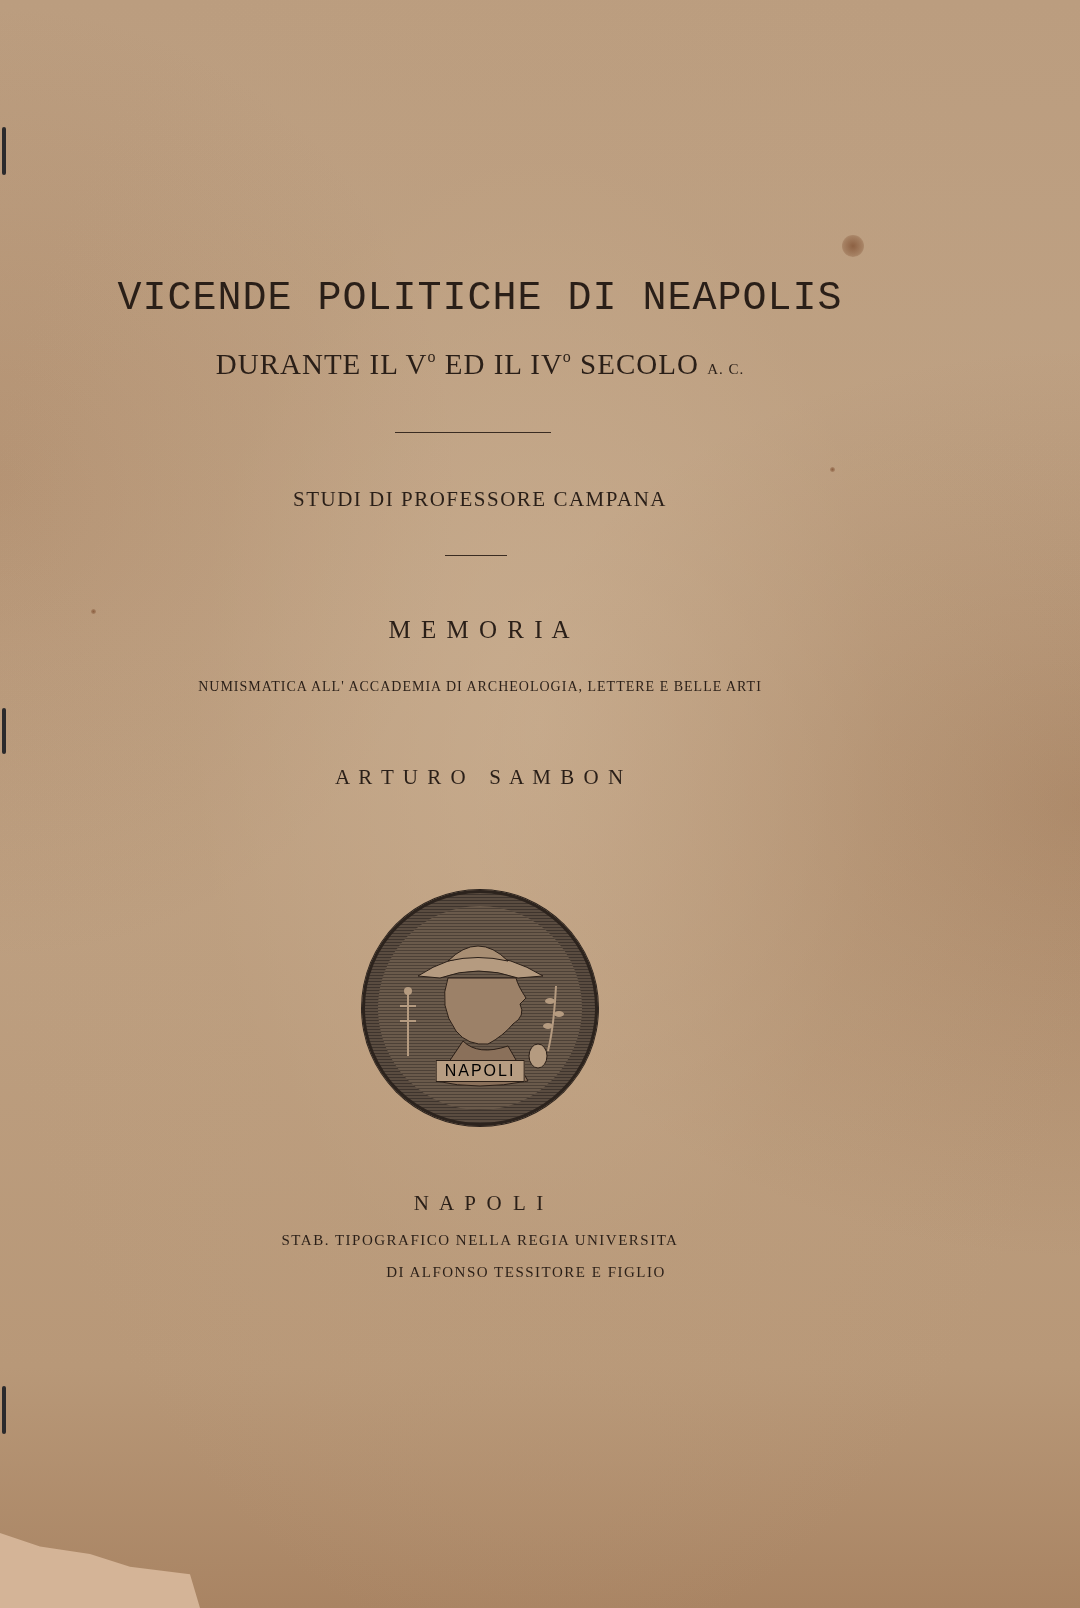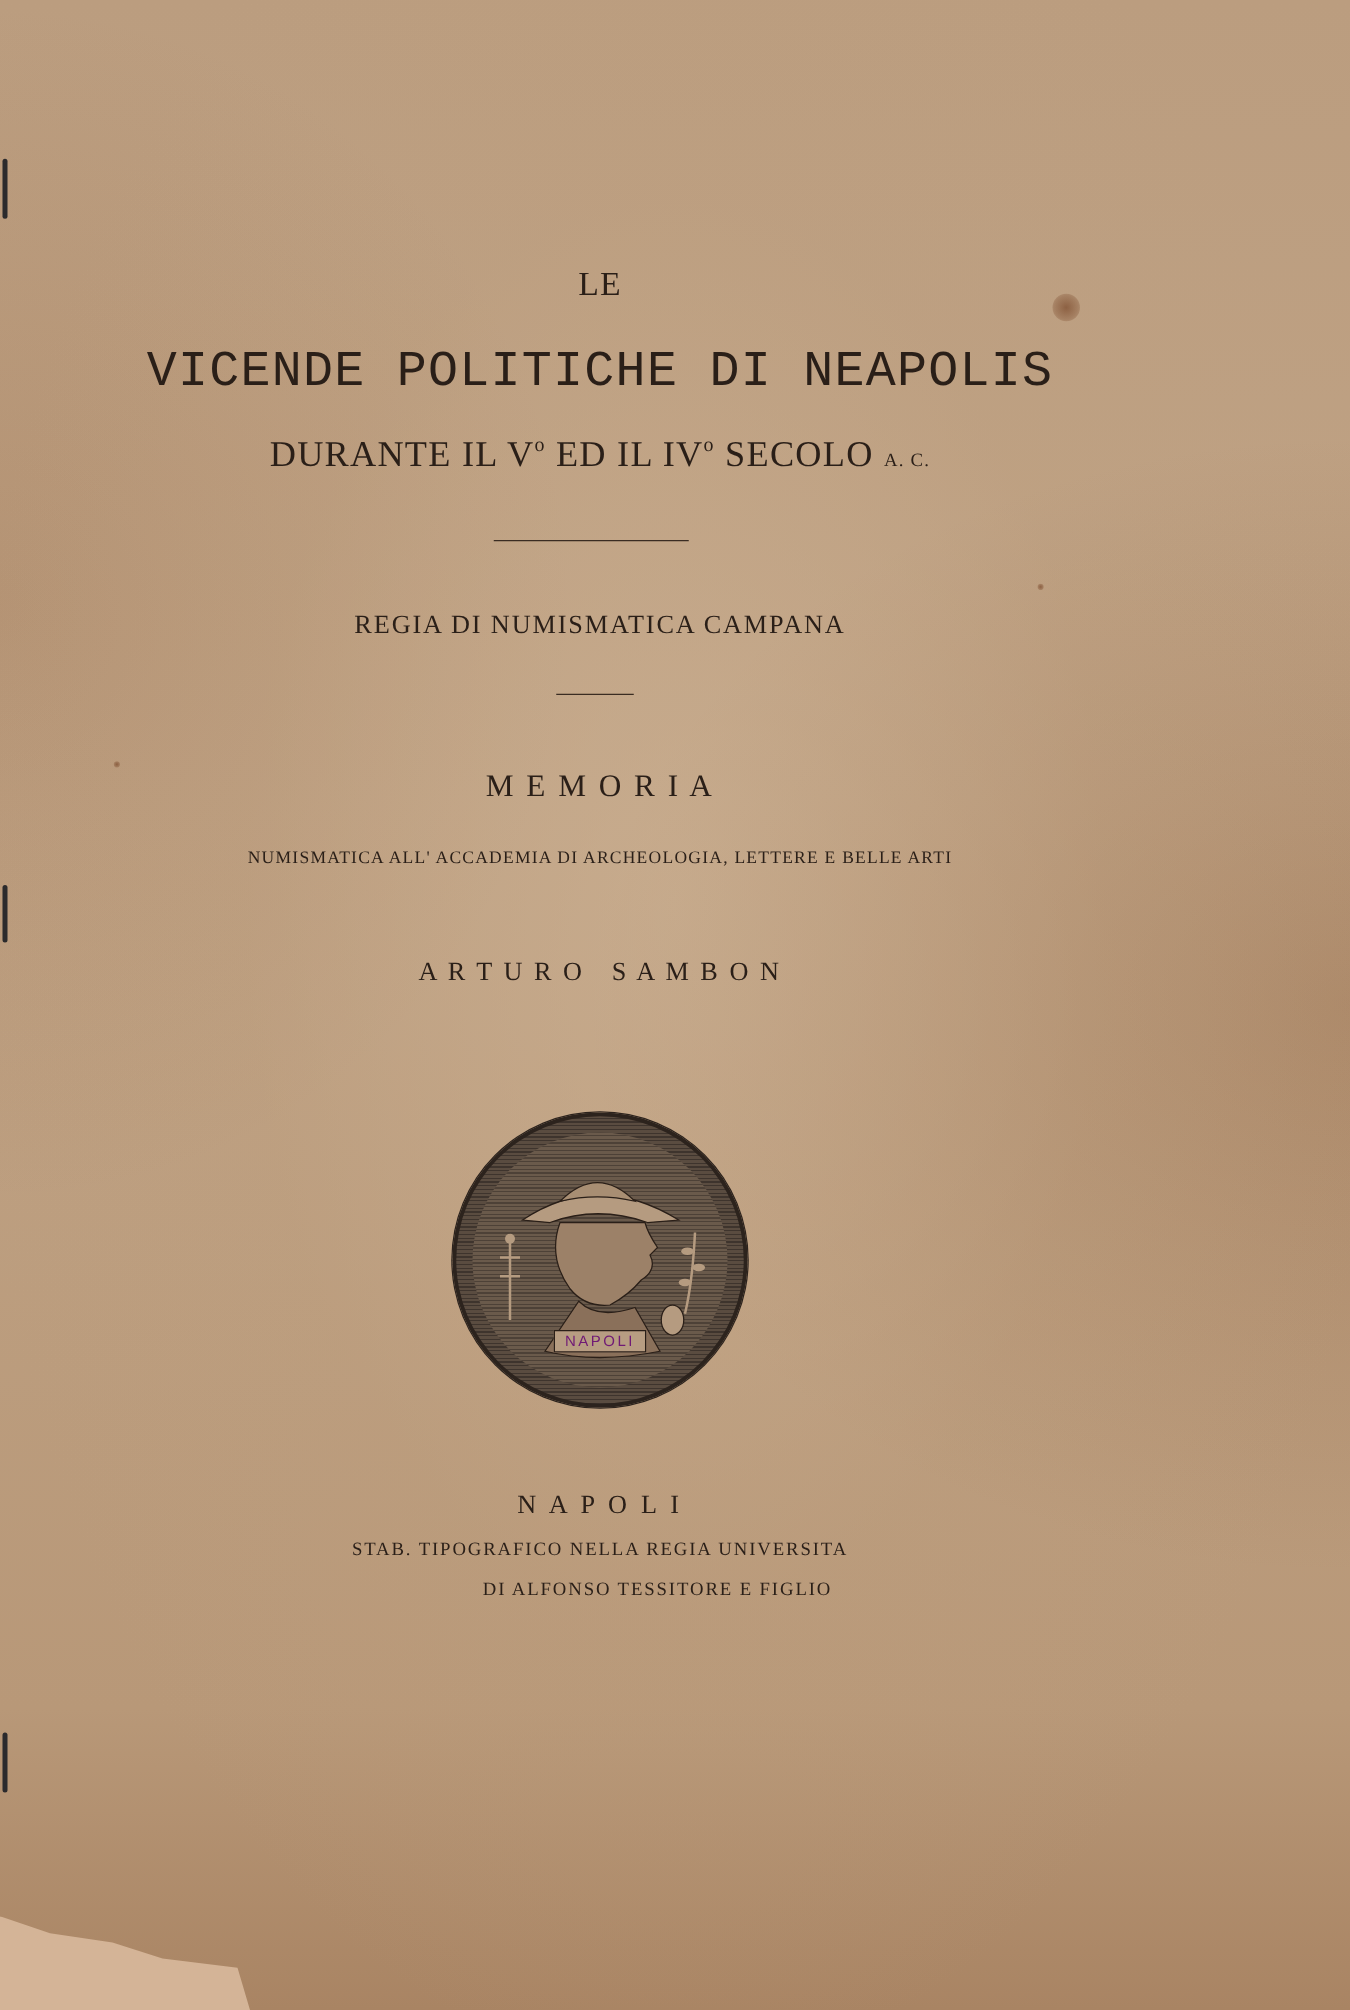--- a/index.html
+++ b/index.html
@@ -83,53 +83,52 @@
       overflow: hidden;
     }
     .medallion svg { position: absolute; left: 0; top: 0; }
     .medallion-label {
       position: absolute;
       left: 50%;
       transform: translateX(-50%);
       bottom: 28px;
       padding: 1px 8px;
       font-family: "Liberation Sans", "DejaVu Sans", sans-serif;
-      font-size: 12px;
+      font-size: 16px;
       letter-spacing: 2px;
-      color: #701a75;
+      color: #000000;
       background: #b79d82;
       border: 1px solid #2a1f18;
     }
   </style>
 </head>
 <body>
 
 <div class="page">
 
   <div class="staple" style="top:127px;height:48px;"></div>
   <div class="staple" style="top:708px;height:46px;"></div>
   <div class="staple" style="top:1386px;height:48px;"></div>
 
   <div class="stain" style="left:842px;top:235px;width:22px;height:22px;"></div>
   <div class="stain" style="left:830px;top:467px;width:5px;height:5px;"></div>
   <div class="stain" style="left:91px;top:609px;width:5px;height:5px;"></div>
 
   <div class="torn-corner"></div>
 
-  <div class="line" style="top:212px;font-size:27px;letter-spacing:1px;">LE</div>
 
   <div class="line" style="top:276px;font-size:40px;letter-spacing:1px;font-family:Liberation Mono, monospace;">VICENDE POLITICHE DI NEAPOLIS</div>
 
   <div class="line" style="top:348px;font-size:29px;letter-spacing:1px;">
     <span>DURANTE IL V</span><sup>o</sup><span> ED IL IV</span><sup>o</sup><span> SECOLO </span><span class="small-caps-tail">A. C.</span>
   </div>
 
   <div class="rule" style="left:395px;top:432px;width:156px;"></div>
 
-  <div class="line" style="top:487px;font-size:21px;letter-spacing:1.5px;">REGIA DI NUMISMATICA CAMPANA</div>
+  <div class="line" style="top:487px;font-size:21px;letter-spacing:1.5px;">STUDI DI PROFESSORE CAMPANA</div>
 
   <div class="rule" style="left:445px;top:555px;width:62px;"></div>
 
   <div class="line" style="top:616px;font-size:25px;letter-spacing:2px;">M E M O R I A</div>
 
   <div class="line" style="top:679px;font-size:14px;letter-spacing:1px;">NUMISMATICA ALL' ACCADEMIA DI ARCHEOLOGIA, LETTERE E BELLE ARTI</div>
 
 
   <div class="line" style="top:765px;font-size:21px;letter-spacing:2px;white-space:pre;">A R T U R O   S A M B O N</div>
 

